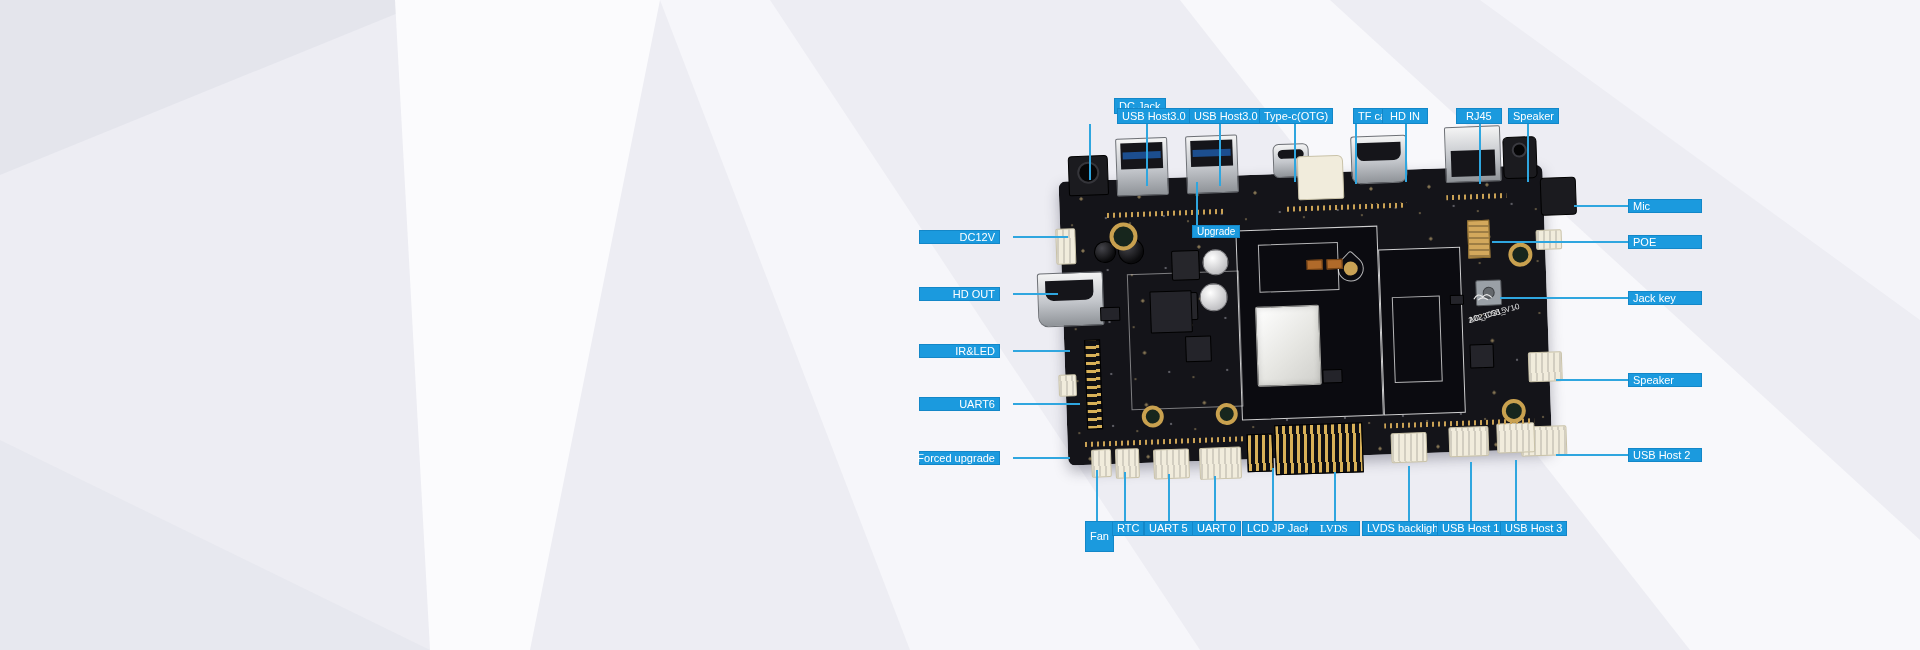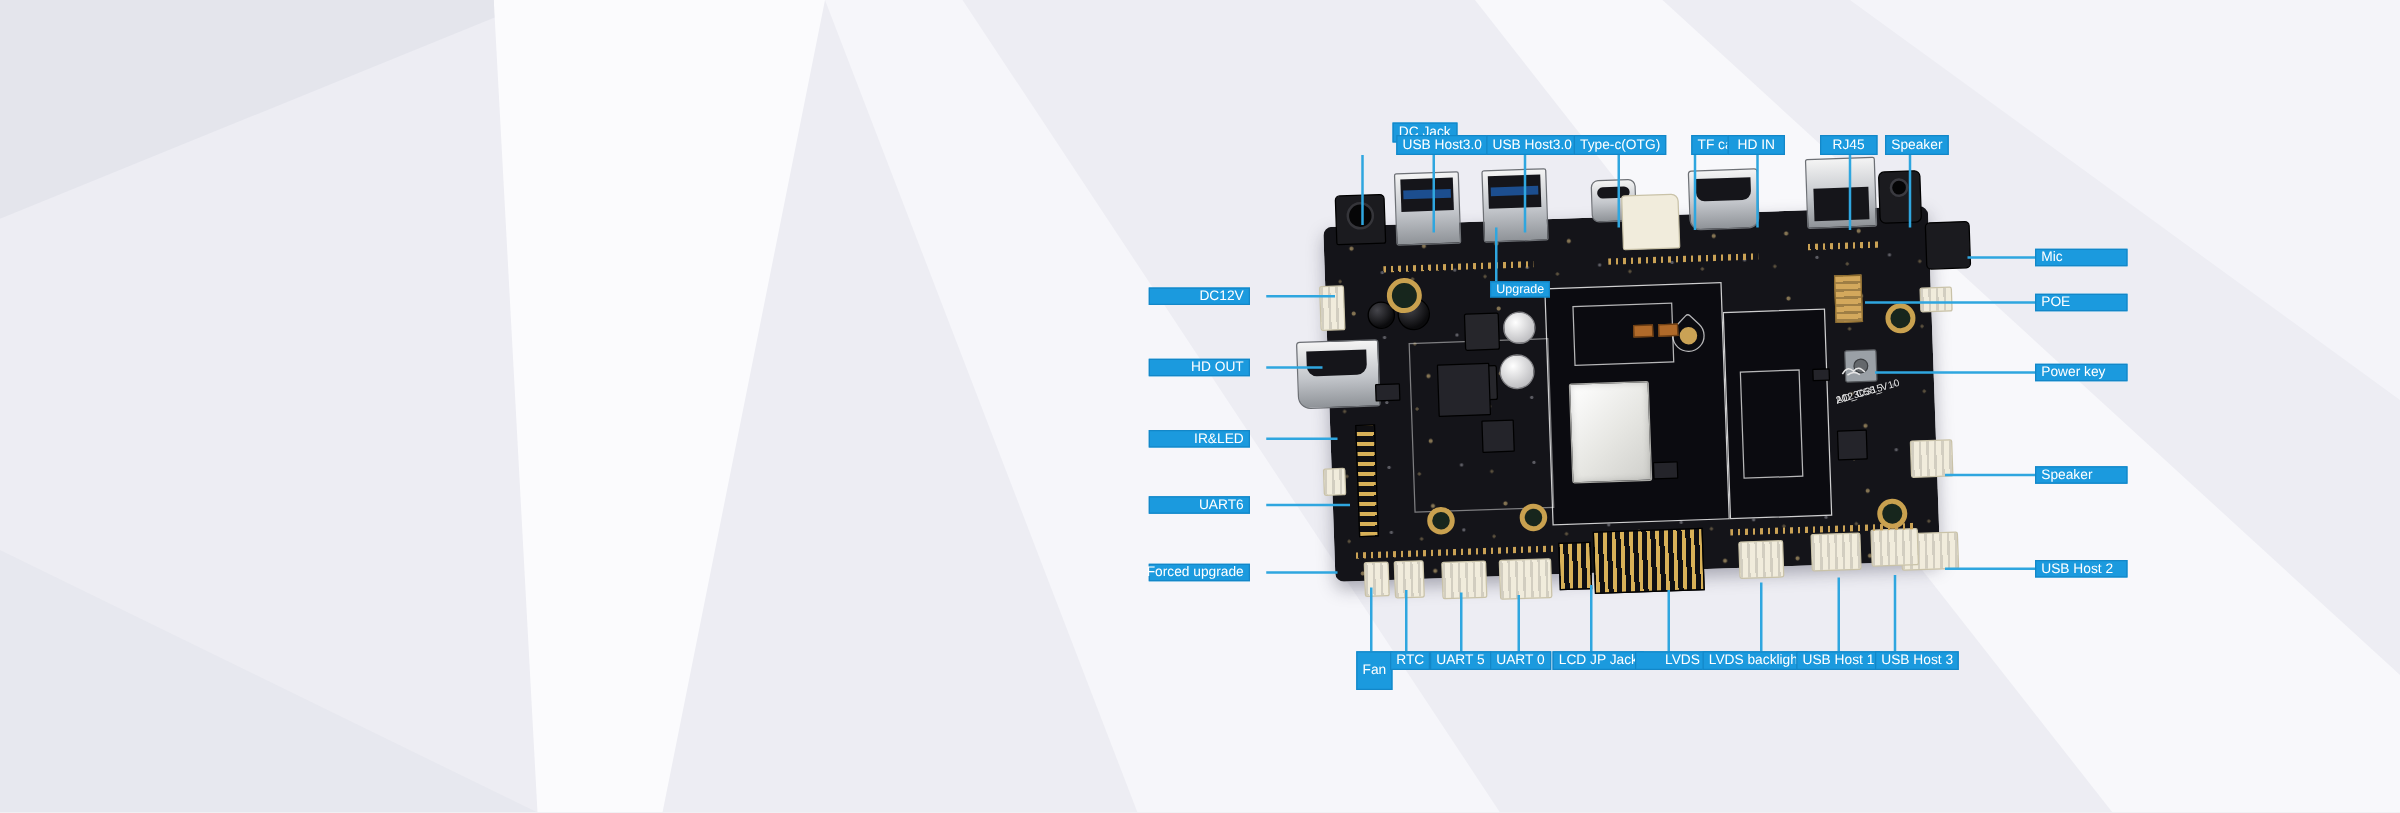--- a/index.html
+++ b/index.html
@@ -195,29 +195,29 @@
   <div class="lbl" style="left:1508px;top:108px;">Speaker</div>
 
   <div class="lbl ra" style="left:919px;top:230px;">DC12V</div>
   <div class="lbl ra" style="left:919px;top:287px;">HD OUT</div>
   <div class="lbl ra" style="left:919px;top:344px;">IR&amp;LED</div>
   <div class="lbl ra" style="left:919px;top:397px;">UART6</div>
   <div class="lbl ra" style="left:919px;top:451px;">Forced upgrade</div>
 
   <div class="lbl la" style="left:1628px;top:199px;">Mic</div>
   <div class="lbl la" style="left:1628px;top:235px;">POE</div>
-  <div class="lbl la" style="left:1628px;top:291px;">Power key</div>
+  <div class="lbl la" style="left:1628px;top:291px;">Jack key</div>
   <div class="lbl la" style="left:1628px;top:373px;">Speaker</div>
   <div class="lbl la" style="left:1628px;top:448px;">USB Host 2</div>
 
   <div class="lbl" style="left:1085px;top:521px;height:31px;">Fan</div>
   <div class="lbl" style="left:1112px;top:521px;height:15px;">RTC</div>
   <div class="lbl" style="left:1144px;top:521px;height:15px;">UART 5</div>
   <div class="lbl" style="left:1192px;top:521px;height:15px;">UART 0</div>
   <div class="lbl" style="left:1242px;top:521px;height:15px;">LCD JP Jack</div>
-  <div class="lbl" style="left:1308px;top:521px;height:15px;padding:0 23px;">LVDS</div>
+  <div class="lbl" style="left:1308px;top:521px;height:15px;padding:0 11px;font-family:Liberation Serif, serif;">LVDS</div>
   <div class="lbl" style="left:1362px;top:521px;height:15px;">LVDS backlight</div>
   <div class="lbl" style="left:1437px;top:521px;height:15px;">USB Host 1</div>
   <div class="lbl" style="left:1500px;top:521px;height:15px;">USB Host 3</div>
 
   <div class="lbl" style="left:1192px;top:225px;height:13px;font-size:10px;">Upgrade</div>
 
 </div>
 
 </body></html>

